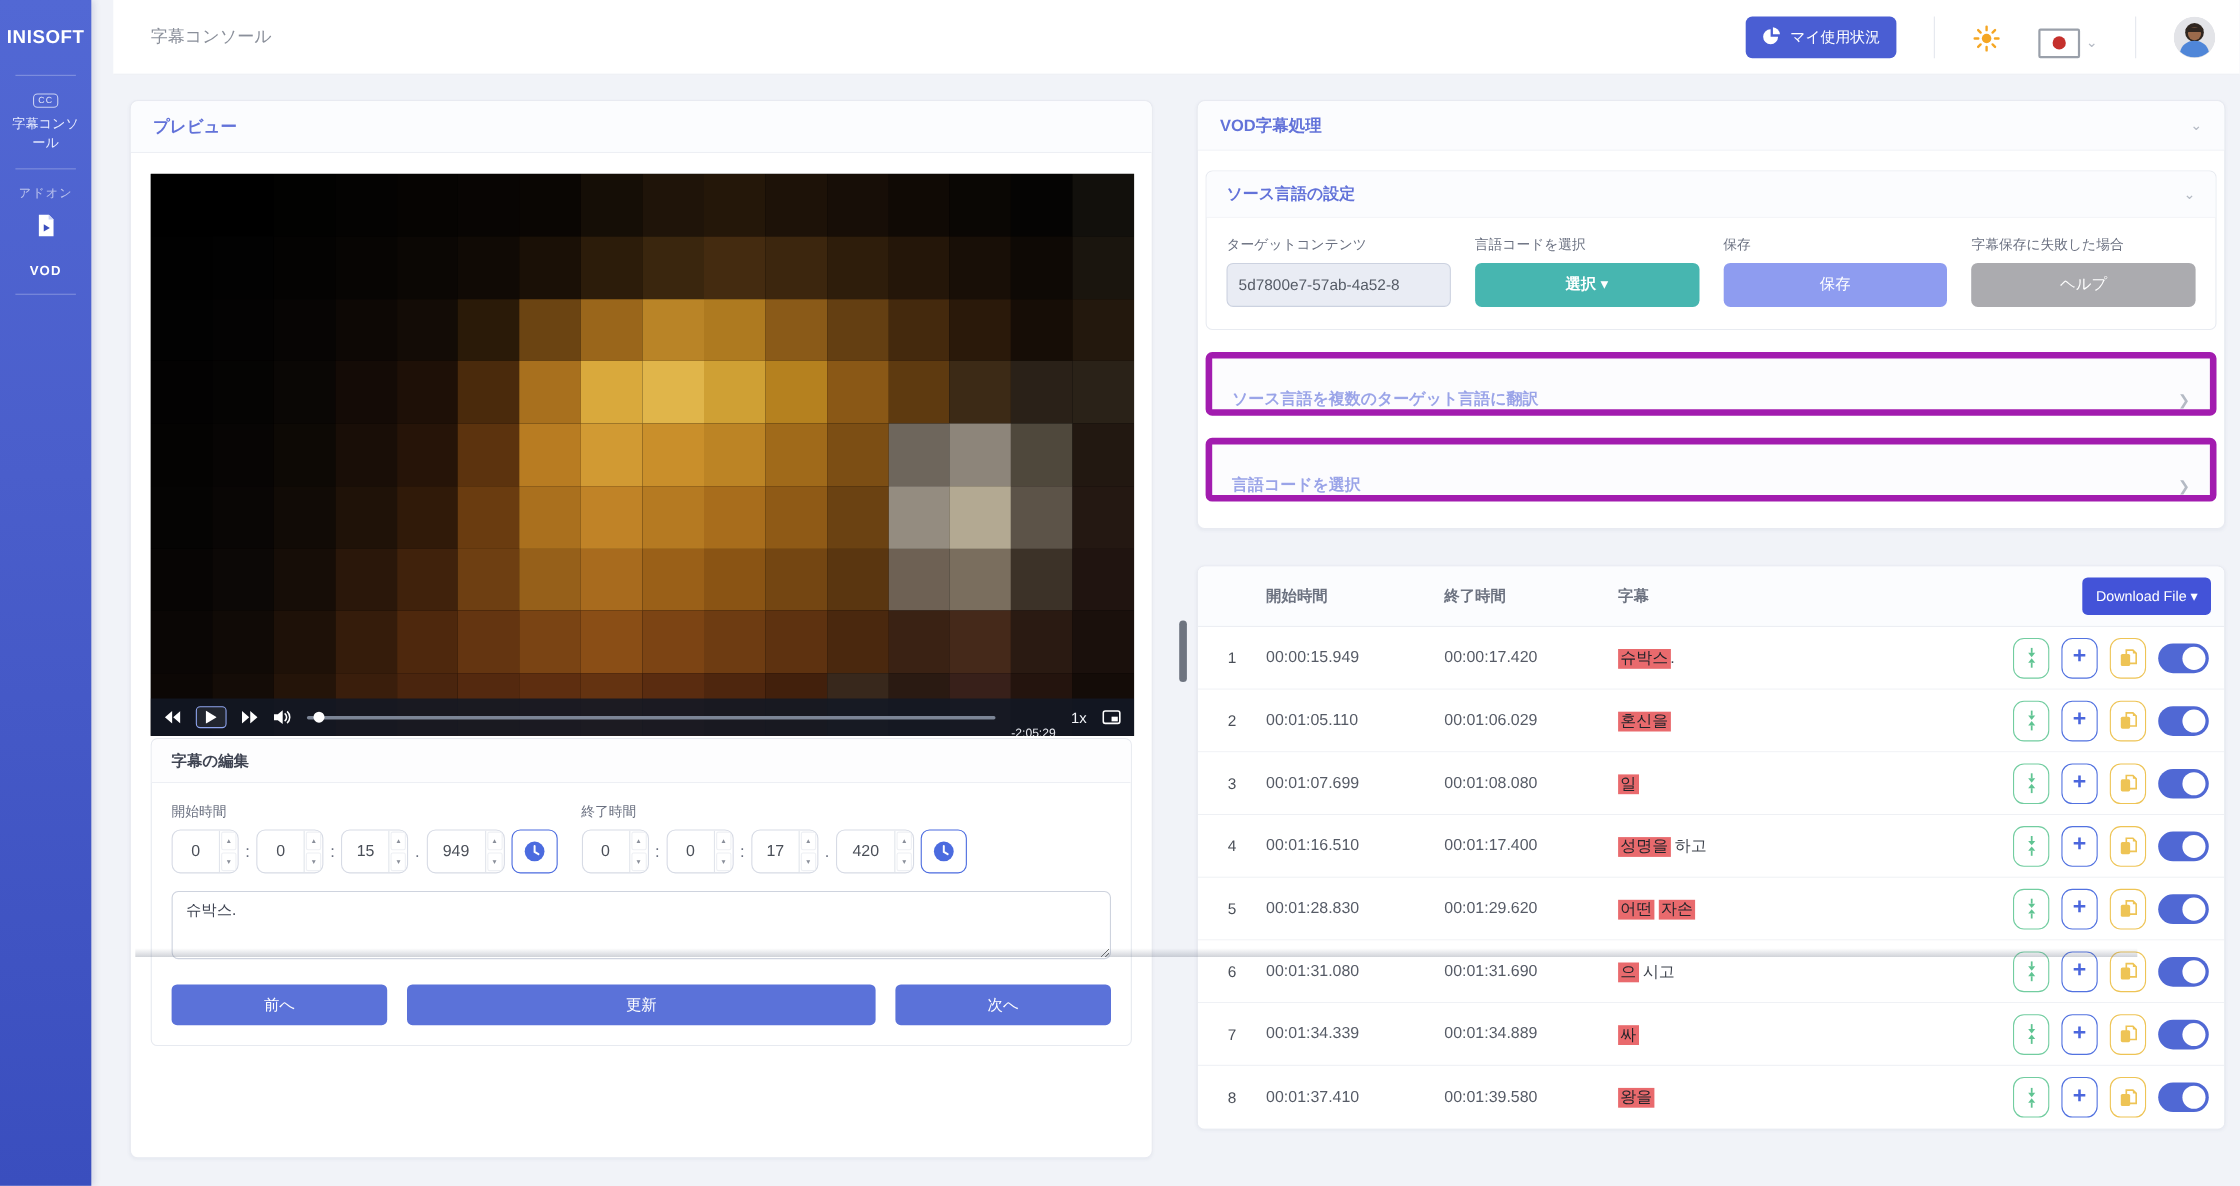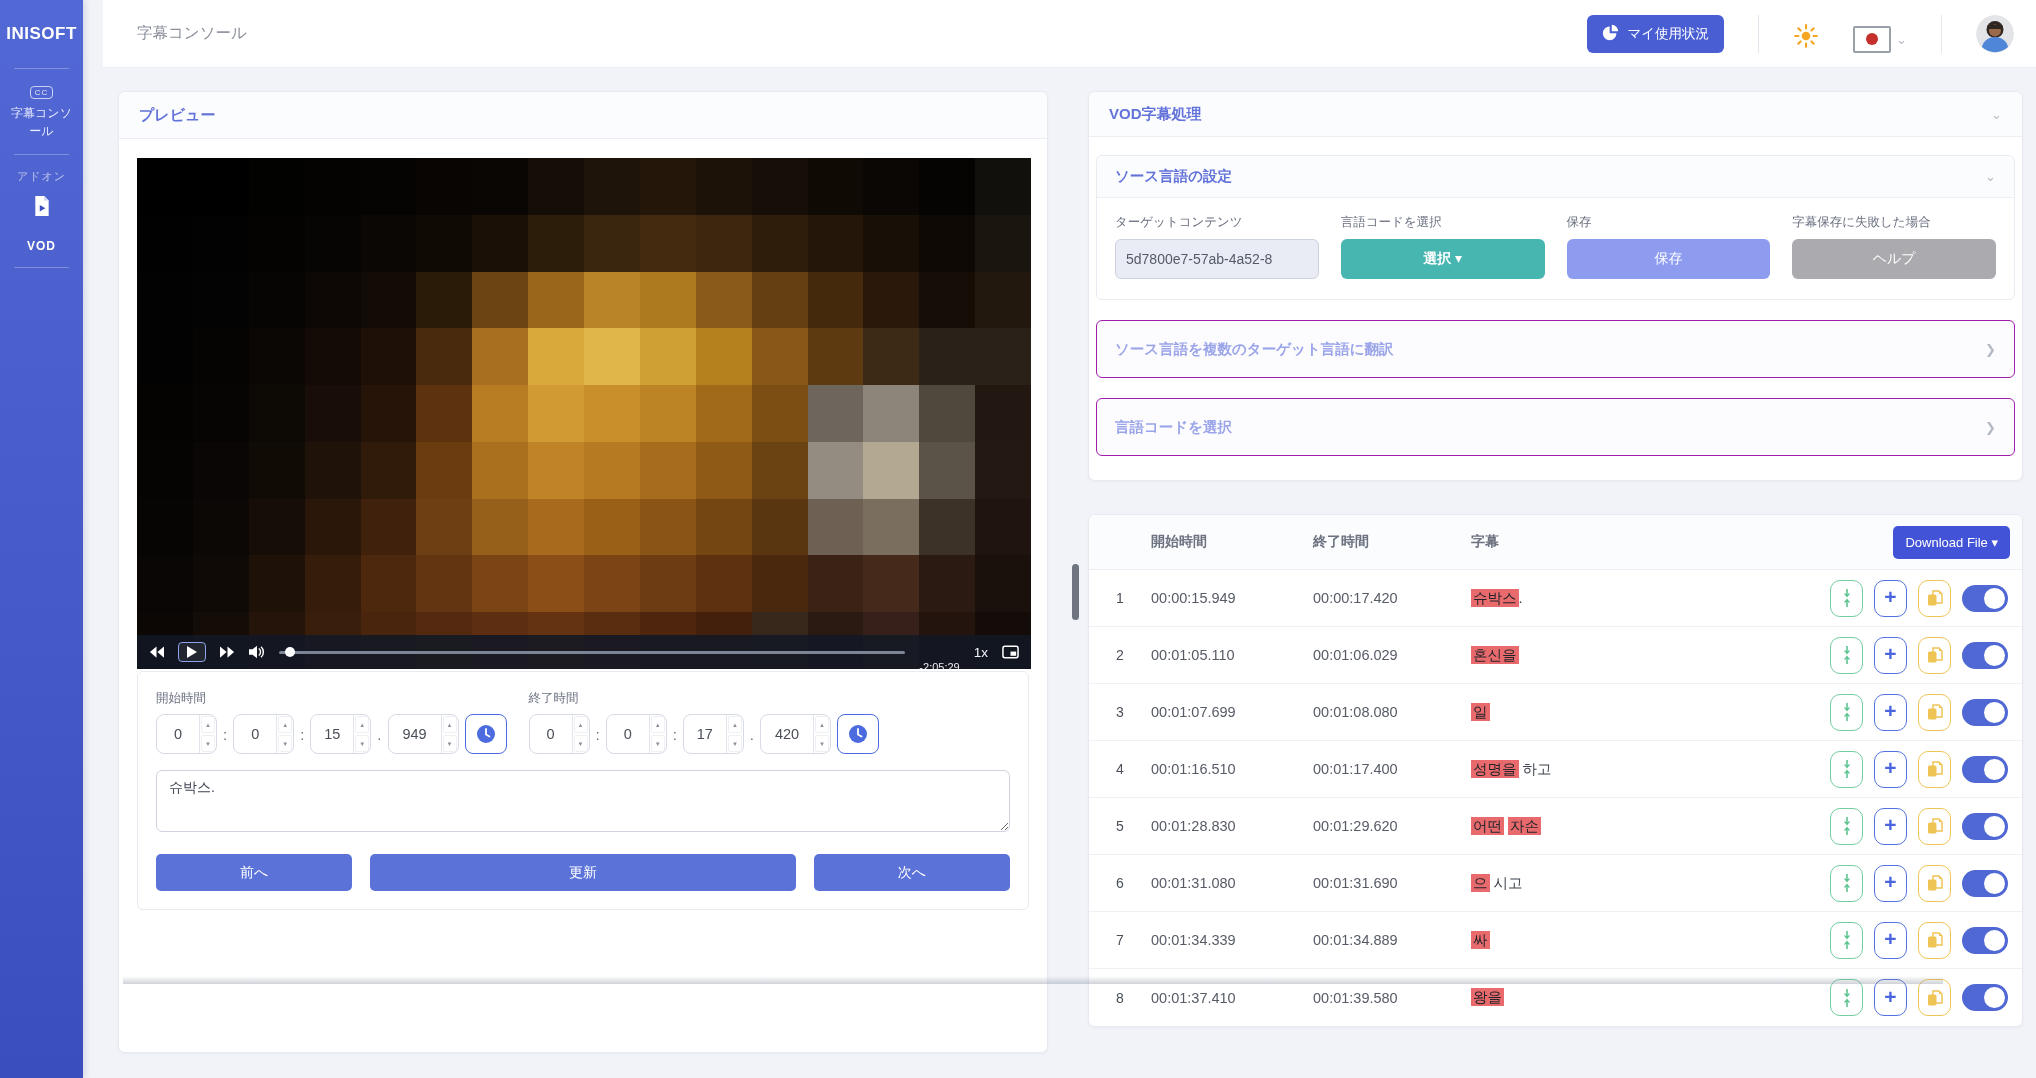--- a/index.html
+++ b/index.html
@@ -33,21 +33,21 @@
     font-family:inherit; }
   .vdiv { width:1px; height:38px; background:#e4e7ee; }
   .flag-wrap { display:flex; align-items:center; gap:5px; cursor:pointer; }
   .flag { width:38px; height:27px; background:#fff; border:2px solid #9aa0aa; border-radius:2px;
     display:flex; align-items:center; justify-content:center; }
   .flag-dot { width:12px; height:12px; border-radius:50%; background:#c5302c; }
   .chev { color:#b4bac4; font-size:13px; }
   .avatar { width:38px; height:38px; border-radius:50%; overflow:hidden; cursor:pointer; }
 
   
-  .main { position:absolute; left:103px; top:68px; width:1933px; height:916px; }
+  .main { position:absolute; left:103px; top:68px; width:1933px; height:802px; }
 
   .card { background:#fff; border:1px solid #e8eaf1; border-radius:7px;
     box-shadow:0 1px 3px rgba(60,70,110,.05); }
   .card-head { display:flex; align-items:center; justify-content:space-between;
     padding:0 20px; border-bottom:1px solid #eceef3; background:#fbfcfe;
     border-radius:7px 7px 0 0; }
   .card-title-blue { color:#6272d9; font-weight:bold; font-size:15px; }
 
   
   .left-col { position:absolute; left:15px; top:23px; width:930px; height:962px; }
@@ -107,22 +107,22 @@
   .src-body { padding:16px 18px 20px; display:flex; gap:22px; }
   .field { display:flex; flex-direction:column; gap:8px; flex:1; }
   .field-label { font-size:12.5px; color:#6a7080; white-space:nowrap; }
   .field input { height:40px; background:#e9ecf4; border:1px solid #ccd2e0; border-radius:6px;
     padding:0 10px; font-size:14px; color:#555b66; font-family:inherit; width:100%; }
   .fbtn { height:40px; border:none; border-radius:6px; color:#fff; font-size:14px;
     cursor:pointer; font-family:inherit; }
   .fbtn.teal { background:#47b6b0; font-weight:bold;text-align:center; }
   .fbtn.peri { background:#8e9cf0; }
   .fbtn.gray { background:#ababaf; }
-  .collapsed { margin-top:20px; border:1px solid #a21caf; border-radius:6px; background:#fcfcfe;
-    height:58px; display:flex; align-items:center; justify-content:space-between;
+  .collapsed { margin-top:20px; border:6px solid #a21caf; border-radius:6px; background:#fcfcfe;
+    height:58px; display:flex; align-items:flex-end; justify-content:space-between;
     padding:0 18px; cursor:pointer; }
   .collapsed-title { color:#9aa4e8; font-weight:bold; font-size:14.5px; }
 
   
   .table-card { margin-top:33px; overflow:hidden; }
   .t-grid { display:grid; grid-template-columns:62px 162px 158px 1fr 238px; align-items:center; }
   .t-head { height:55px; background:#fbfcfe; border-bottom:1px solid #eceef3; }
   .t-head .th { font-size:14px; font-weight:bold; color:#6c7280; }
   .dl-btn { background:#4353d8; color:#fff; border:none; border-radius:5px; font-size:13px;
     padding:9px 12px; cursor:pointer; justify-self:end; margin-right:12px; font-family:inherit; }
@@ -395,20 +395,21 @@
           <span class="pbtn">
             <svg width="17" height="14" viewBox="0 0 18 14">
                 <rect x="1" y="1" width="16" height="12" rx="2" fill="none" stroke="#fff" stroke-width="1.6"></rect>
                 <rect x="9" y="6.5" width="6" height="4.5" fill="#fff"></rect>
               </svg>
           </span>
         </div>
       </div>
 
       <div class="edit-card">
+        <div class="edit-head">字幕の編集</div>
         <div class="edit-body">
           <div class="time-groups">
             <div>
               <div class="tg-label">開始時間</div>
               <div class="tg-row">
                 <span class="spin">
                   <input value="0" style="">
                   <span class="steppers">
                       <div>▲</div>
                       <div>▼</div>

